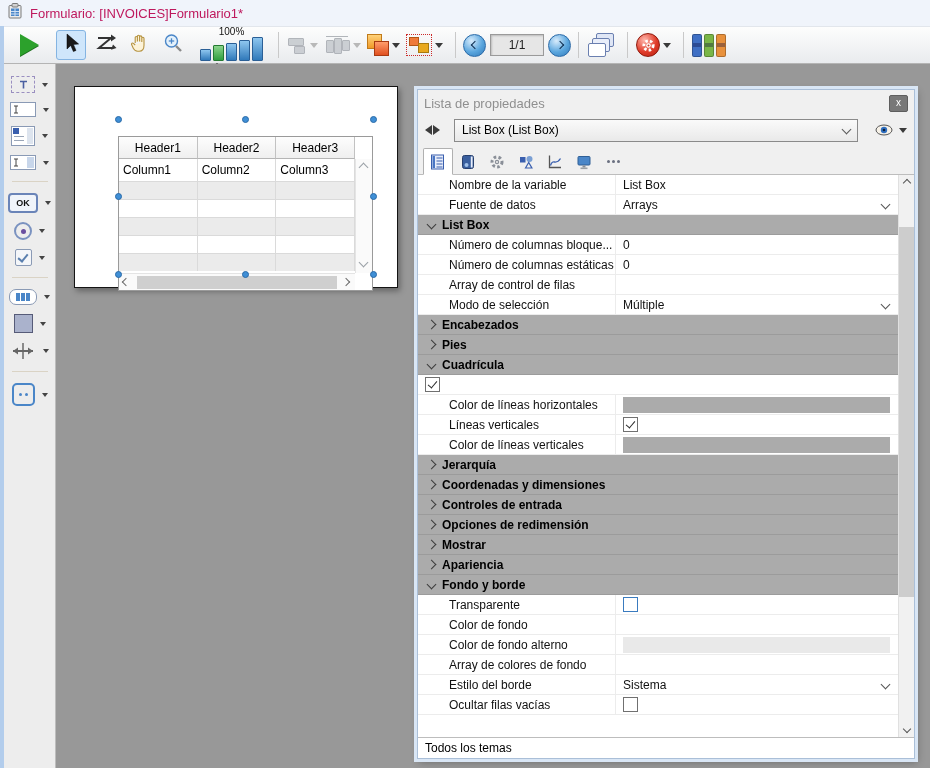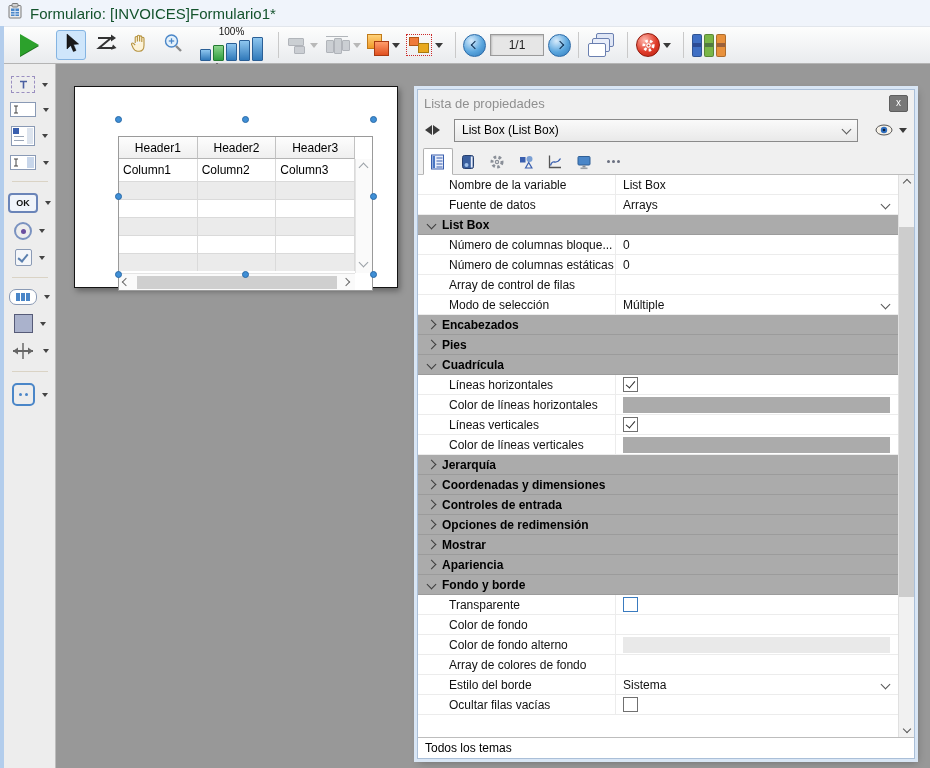--- a/index.html
+++ b/index.html
@@ -1,21 +1,21 @@
 <!DOCTYPE html>
 <html><head>
 <meta charset="utf-8">
 <style>
   html,body{margin:0;padding:0;}
   body{width:930px;height:768px;overflow:hidden;font-family:"Liberation Sans",sans-serif;background:#989898;}
   .app{position:relative;width:930px;height:768px;background:#989898;}
 
   
   .titlebar{height:26px;background:#f0f4fb;display:flex;align-items:center;gap:7px;padding-left:7px;border-bottom:1px solid #e2e6ec;}
-  .titlebar .title{font-size:15px;color:#14532d;}
+  .titlebar .title{font-size:13px;color:#be185d;}
   .win-border-left{position:absolute;left:0;top:26px;bottom:0;width:4px;background:#b3cdec;z-index:5;}
 
   .toolbar{height:37px;margin-left:4px;background:linear-gradient(#fdfdfd,#e9ebee);border-bottom:1px solid #b4b4b4;display:flex;align-items:center;padding-left:10px;box-sizing:border-box;}
   .tb-btn{height:28px;min-width:28px;display:flex;align-items:center;justify-content:center;border:1px solid transparent;border-radius:3px;margin-right:4px;}
   .tb-btn.selected{background:#cfe6fb;border-color:#84b4e2;}
   .tb-btn.disabled{opacity:.9;}
   .tb-sep{width:1px;height:26px;background:#c9c9c9;margin:0 7px;}
   .dd-tri{width:0;height:0;border-left:4px solid transparent;border-right:4px solid transparent;border-top:5px solid #3a3a3a;margin-left:3px;}
   .dd-tri.gray{border-top-color:#b2b2b2;}
 
@@ -523,21 +523,20 @@
               </div>
               <div class="section-row">
                 <span class="chv sec-chv right"></span>
                 <span class="sec-label">Pies</span>
               </div>
               <div class="section-row">
                 <span class="chv sec-chv down"></span>
                 <span class="sec-label">Cuadrícula</span>
               </div>
               <div class="prop-row">
-                <div class="prop-label">Líneas horizontales</div>
                 <div class="prop-value">
                   <span class="cbx checked"></span>
                 </div>
               </div>
               <div class="prop-row">
                 <div class="prop-label">Color de líneas horizontales</div>
                 <div class="prop-value">
                   <span class="swatch" style="background: rgb(171, 171, 171);"></span>
                 </div>
               </div>

